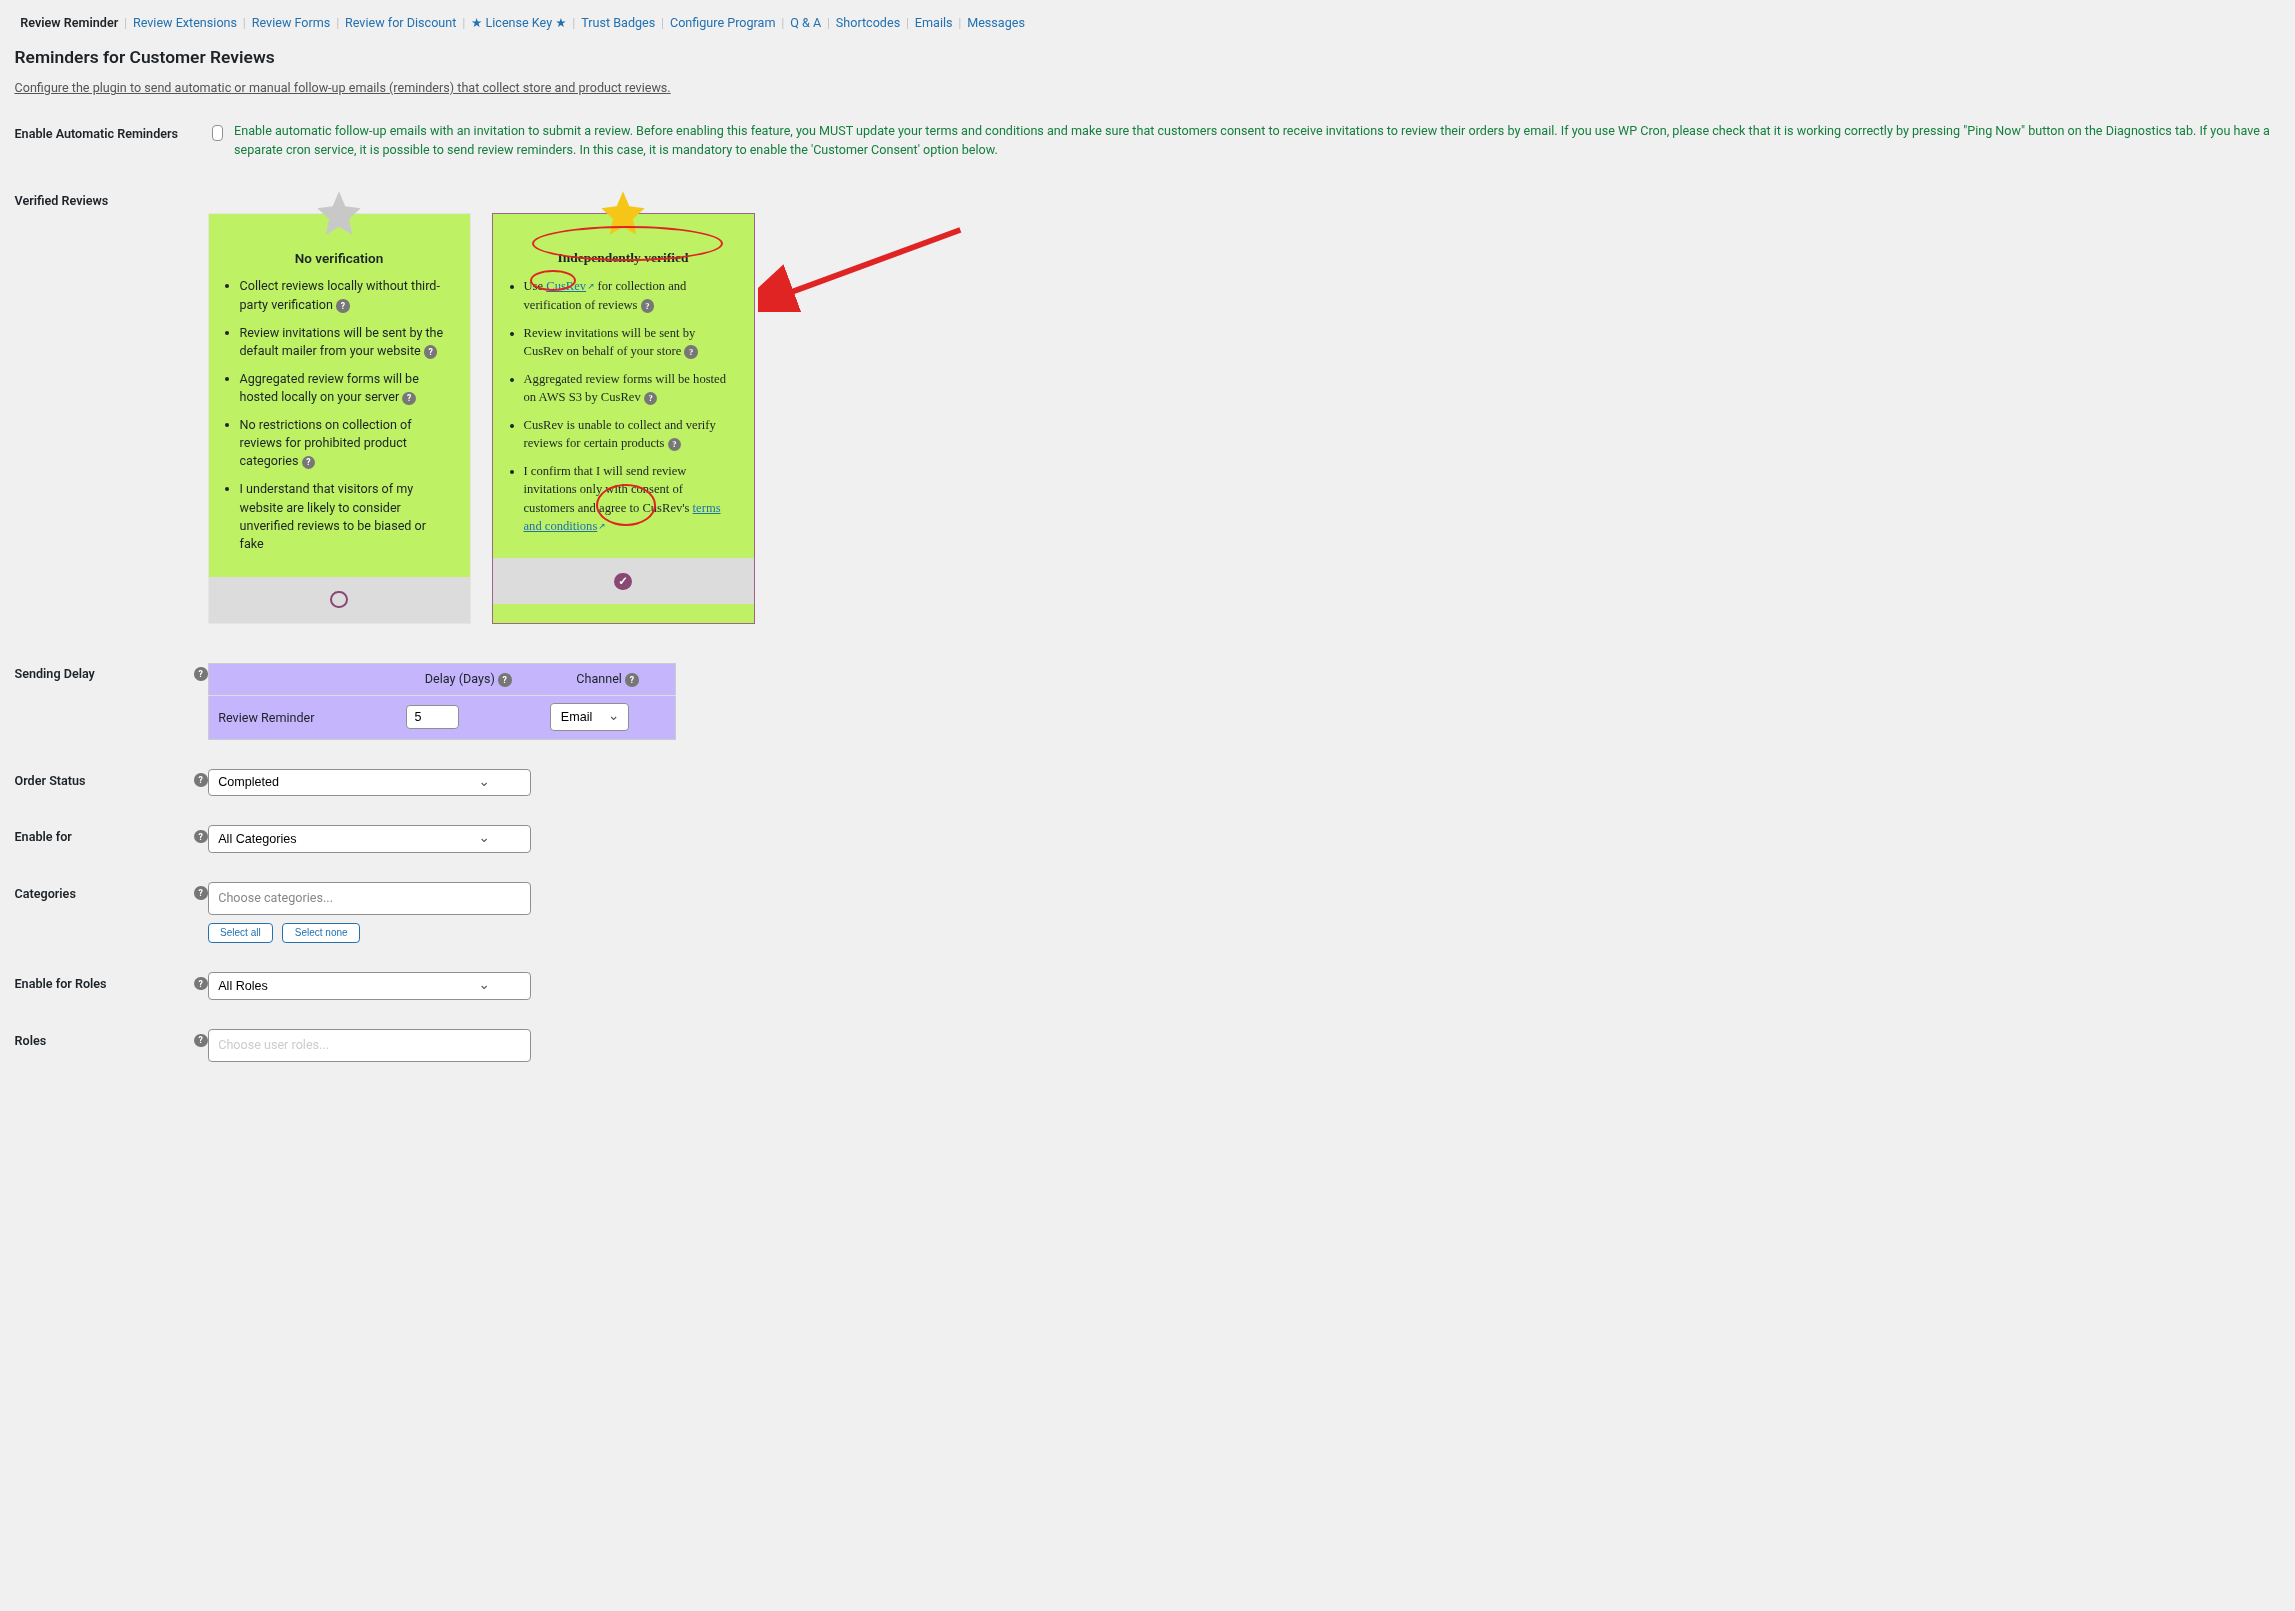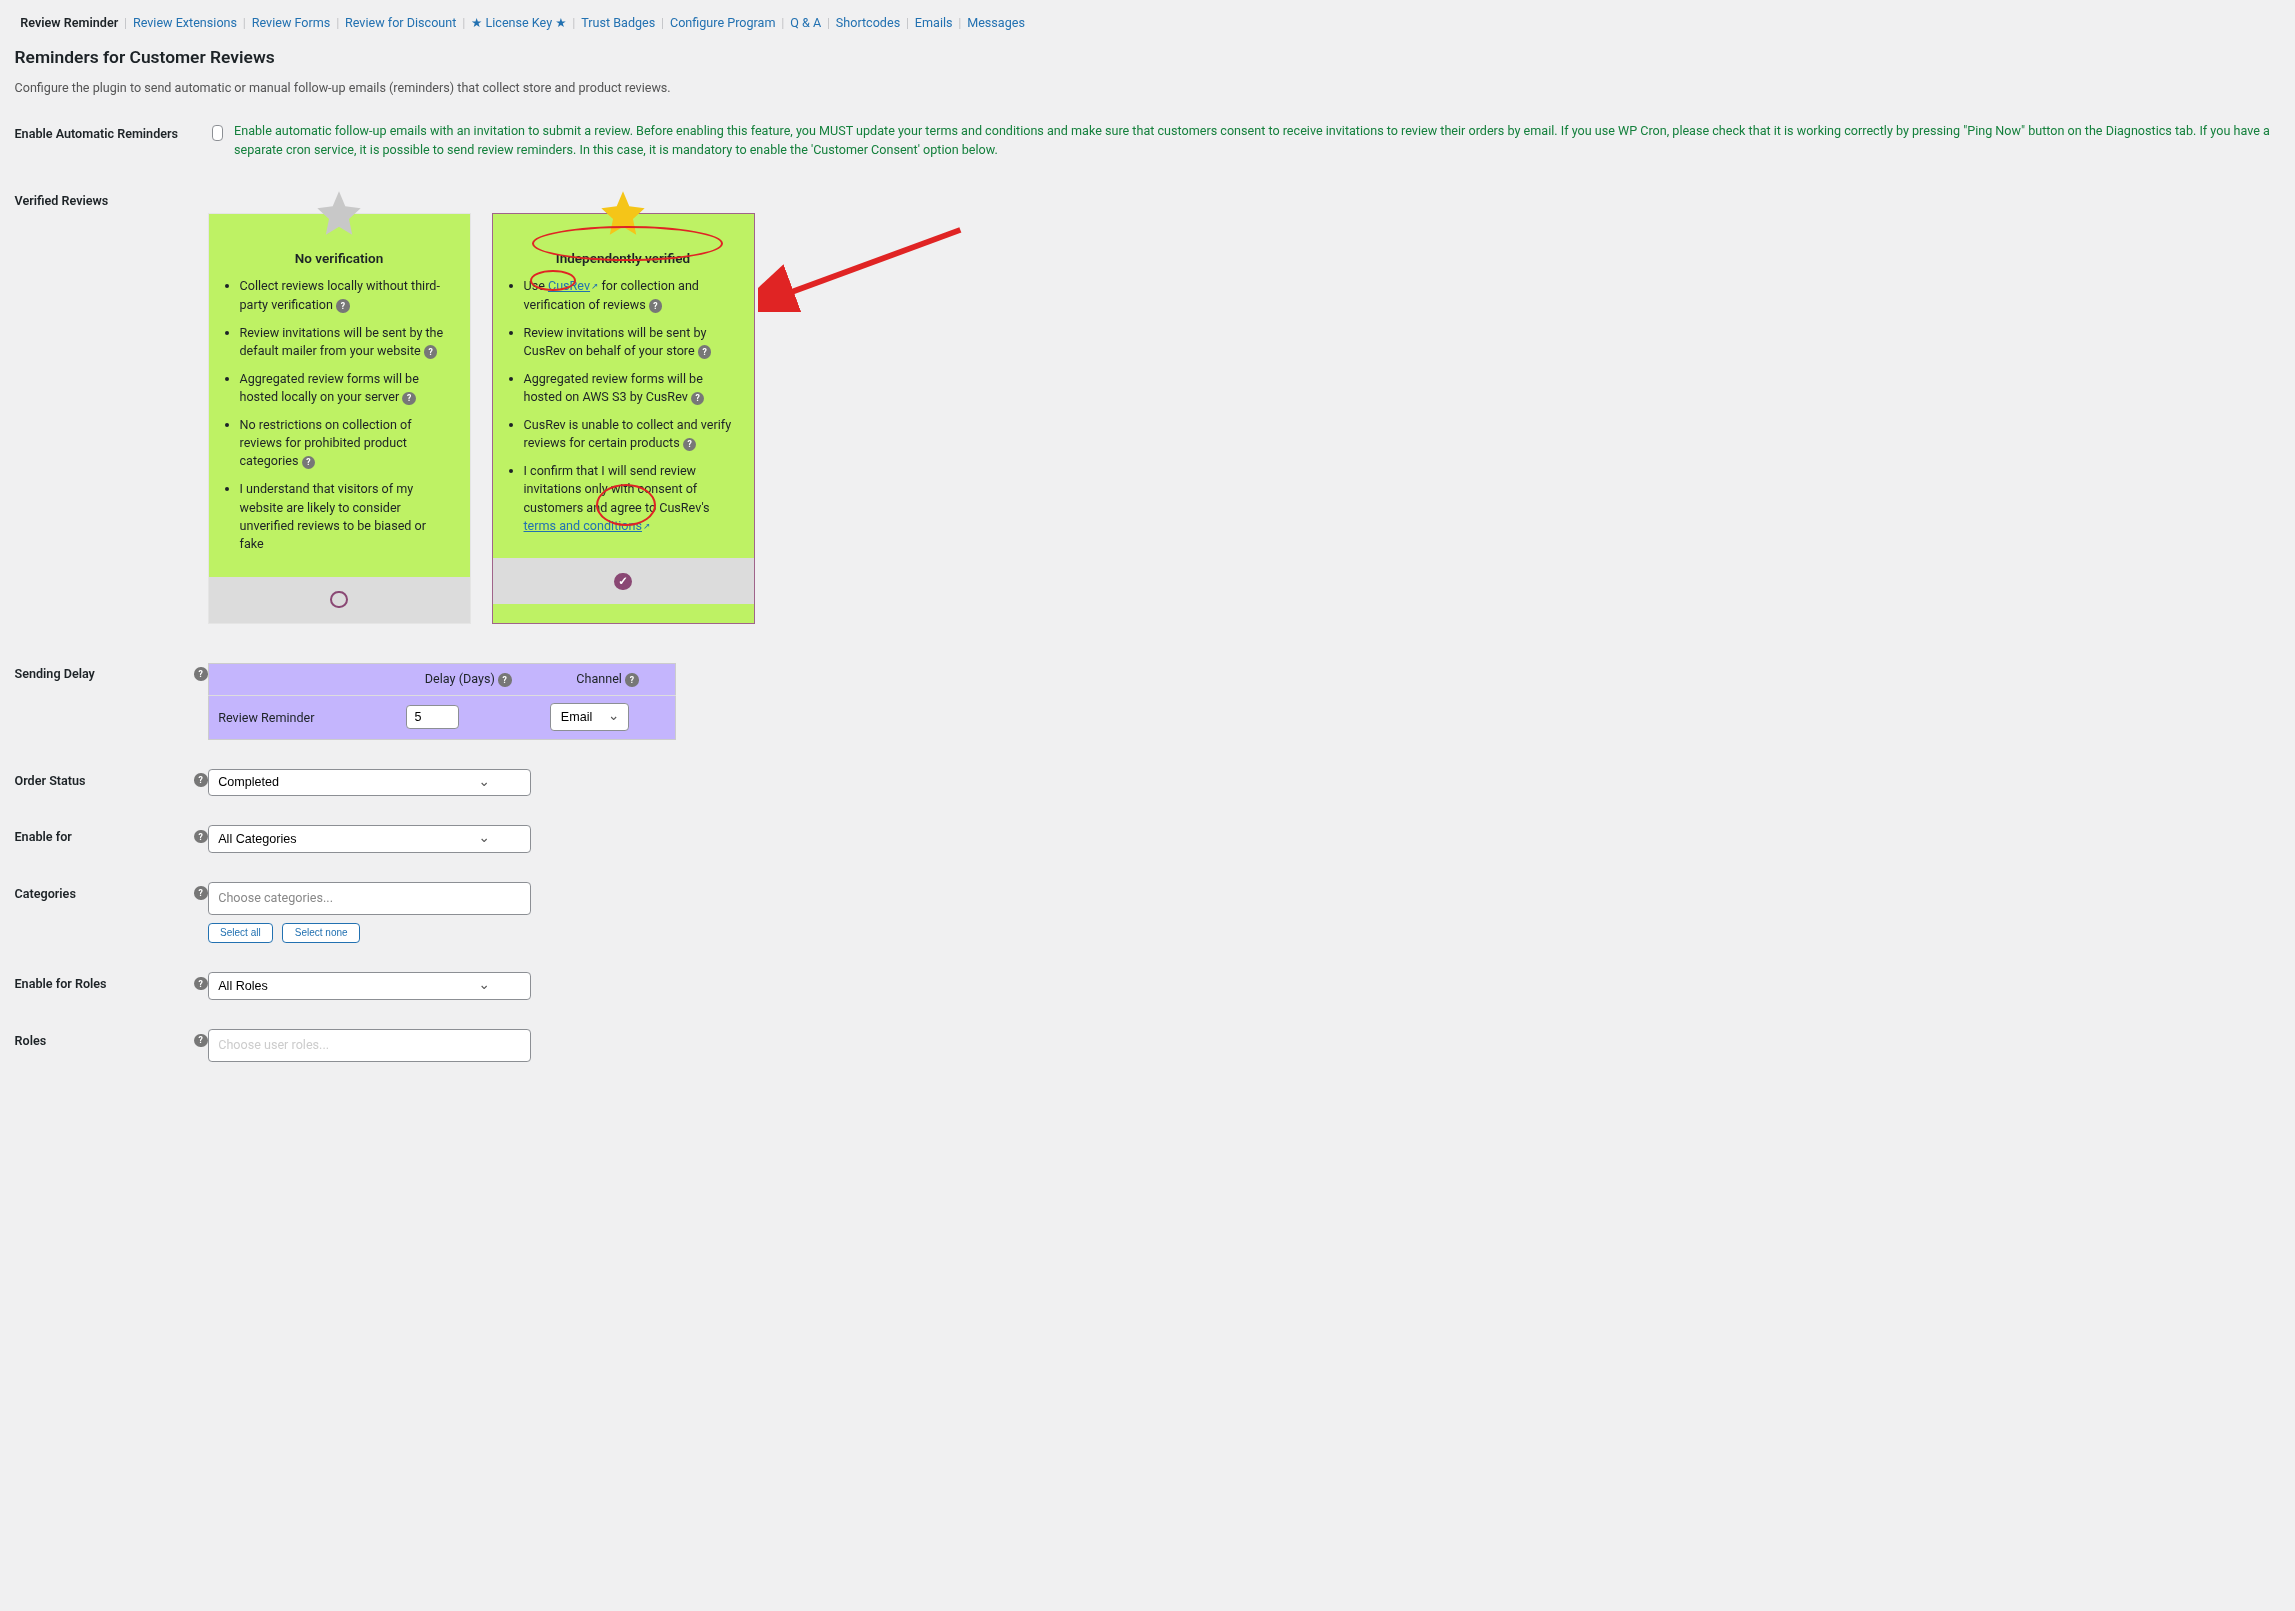--- a/index.html
+++ b/index.html
@@ -35,20 +35,21 @@
   h1.page-title {
     font-size: 17.4px;
     font-weight: 600;
     margin: 0 0 13.5px 0;
     color: #1d2327;
   }
   .desc {
     color: #555;
     font-size: 12.6px;
     margin-bottom: 27px;
+    text-decoration: underline;
   }
   .form-row {
     display: flex;
     align-items: flex-start;
     margin-bottom: 29px;
   }
   .form-label {
     width: 193px;
     flex-shrink: 0;
     font-size: 12.6px;
@@ -102,20 +103,21 @@
   }
   .card {
     width: 263px;
     background: #bef264;
     border: 1px solid #e5e5e5;
     position: relative;
     padding-top: 24px;
   }
   .card.selected {
     border: 1px solid #a0648a;
+    font-family: Liberation Serif, serif;
   }
   .card-star {
     position: absolute;
     top: -27px;
     left: 50%;
     transform: translateX(-50%);
   }
   .card-star svg { width: 52px; height: 52px; }
   .card h3 {
     text-align: center;

